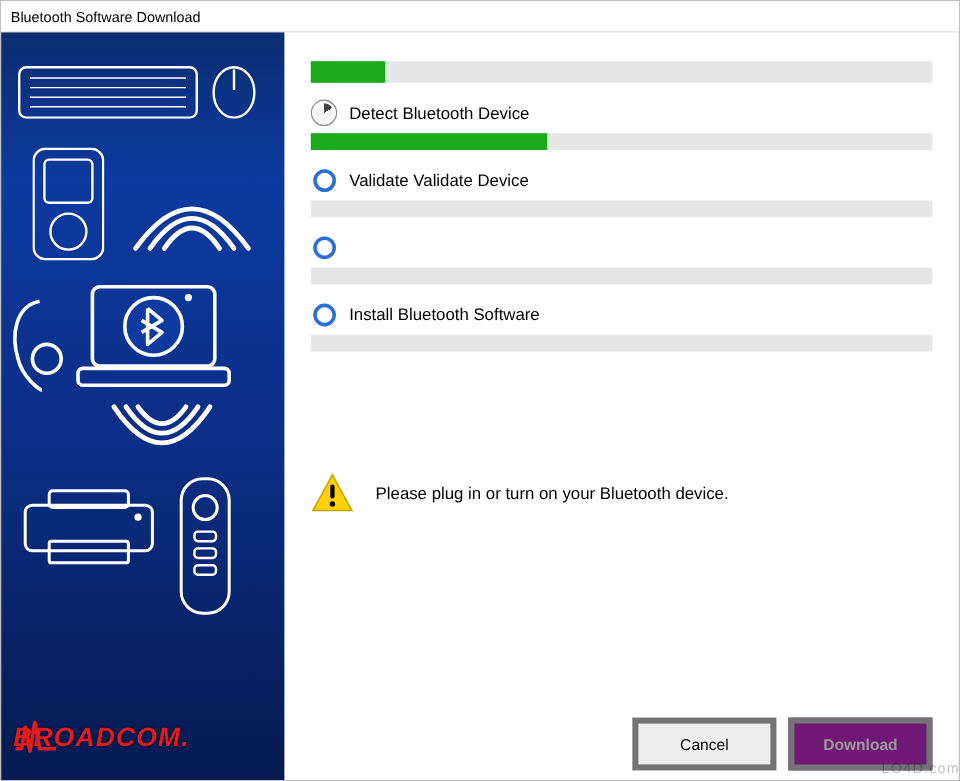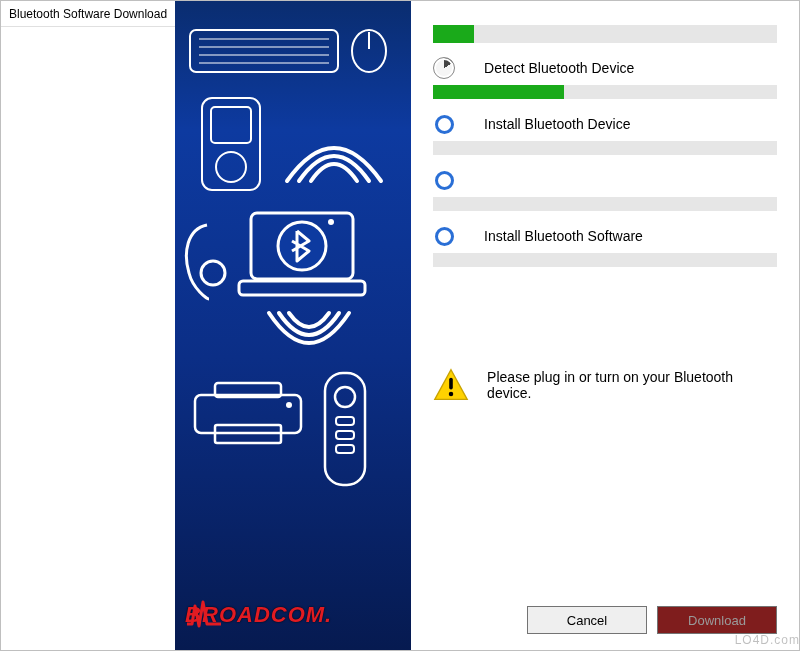--- a/index.html
+++ b/index.html
@@ -13,21 +13,21 @@
     height: 651px;
     overflow: hidden;
     position: relative;
   }
   .window {
     border: 1px solid #bfbfbf;
     width: 800px;
     height: 651px;
     background: #fff;
     display: flex;
-    flex-direction: row;
+    flex-direction: column;
   }
   .titlebar {
     height: 26px;
     line-height: 26px;
     padding: 0 8px;
     font-size: 12px;
     color: #000;
     border-bottom: 1px solid #e0e0e0;
     background: #fff;
   }
@@ -79,21 +79,21 @@
   .step {
     display: flex;
     align-items: center;
     margin: 14px 0 6px 0;
     gap: 10px;
   }
   .step-icon {
     width: 22px; height: 22px; flex: 0 0 22px;
     display:flex;align-items:center;justify-content:center;
   }
-  .step-label { font-size: 14px; margin-left: 19px; }
+  .step-label { font-size: 14px; }
   .ring {
     width: 19px; height: 19px;
     border: 3px solid #2a6fd6;
     border-radius: 50%;
   }
   .pie {
     width:22px;height:22px;border-radius:50%;
     background: conic-gradient(#444 0deg 60deg,#f5f5f5 60deg 360deg);
     border:1px solid #888;
     box-shadow: inset 0 0 0 2px #fff;
@@ -110,26 +110,26 @@
   .footer {
     position: absolute;
     right: 0; bottom: 0;
     height: 48px;
     width: calc(100% - 236px);
     display:flex;justify-content:flex-end;align-items:center;
     padding: 0 22px 12px 0;
     gap: 10px;
   }
   .btn {
-    width: 120px; height: 28px;
-    border: 1px solid #737373;
+    width: 120px; height: 44px;
+    border: 5px solid #737373;
     background: #efefef;
     font-size: 13px;
   }
-  .btn:disabled { color: #9a9a9a; background:#7f1d1d; }
+  .btn:disabled { color: #9a9a9a; background:#701a75;font-weight:bold; }
   .watermark {
     position:absolute;right:0;bottom:4px;
     font-size:12px;color:rgba(0,0,0,0.25);letter-spacing:1px;
     pointer-events:none;
   }
 </style>
 </head>
 <body>
 
 <div class="window">
@@ -217,21 +217,21 @@
         <div class="step-label">Detect Bluetooth Device</div>
       </div>
       <div class="progress small step-bars">
         <div class="fill" style="width:38%"></div>
       </div>
 
       <div class="step">
         <div class="step-icon">
             <div class="ring"></div>
           </div>
-        <div class="step-label">Install Bluetooth Device</div>
+        <div class="step-label">Validate Validate Device</div>
       </div>
       <div class="progress small step-bars">
         <div class="fill" style="width:0%"></div>
       </div>
 
       <div class="step">
         <div class="step-icon">
             <div class="ring"></div>
           </div>
       </div>

